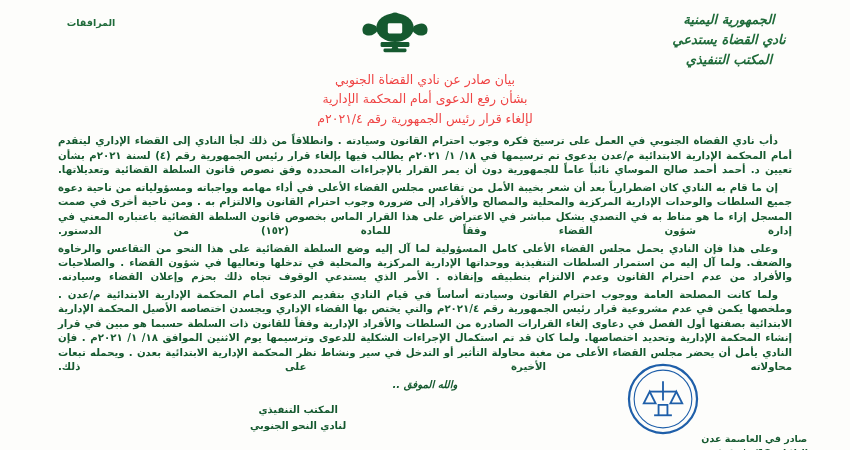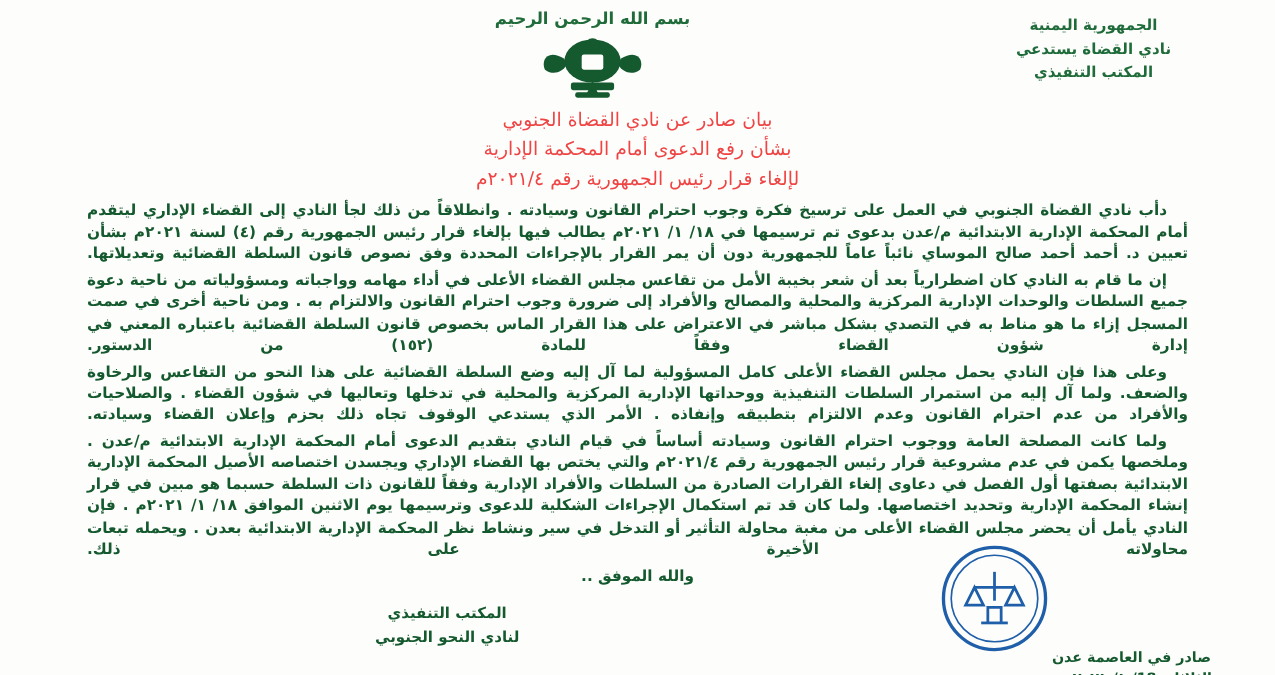--- a/index.html
+++ b/index.html
@@ -31,23 +31,24 @@
     justify-content: space-between;
     height: 62px;
   }
   .header-side {
     width: 210px;
     text-align: center;
     padding-top: 4px;
   }
   .header-right {
     color: #1f6b3a;
-    font-size: 10px;
+    font-size: 13px;
     line-height: 1.55;
     font-weight: bold;
+    font-style: italic;
   }
   .basmala {
     color: #1f6b3a;
     font-size: 11px;
     font-weight: bold;
     letter-spacing: 0.2px;
   }
   .header-left {
     color: #1f6b3a;
     font-size: 9.5px;
@@ -94,20 +95,21 @@
   }
   .para {
     margin: 0 0 3px 0;
     text-indent: 14px;
   }
   .closing {
     text-align: right;
     text-align-last: center;
     margin-top: 3px;
     text-indent: 0;
+    font-style: italic;
   }
 
   
   .footer {
     position: absolute;
     bottom: 6px;
     right: 0;
     left: 0;
     height: 82px;
     padding: 0 40px;
@@ -150,21 +152,20 @@
 
   <div class="header">
 
     <div class="header-side header-right">
       <span class="hl-row">الجمهورية اليمنية</span>
       <span class="hl-row">نادي القضاة يستدعي</span>
       <span class="hl-row">المكتب التنفيذي</span>
     </div>
 
     <div style="text-align:center;width:200px;">
-      <div class="basmala">بسم الله الرحمن الرحيم</div>
       <div class="emblem">
         <svg viewBox="0 0 100 72" width="72" height="52" aria-hidden="true">
           <g fill="#15592f">
             <ellipse cx="50" cy="30" rx="26" ry="20"></ellipse>
             <path d="M24 28 C8 18 2 30 6 38 C14 44 22 40 26 34 Z"></path>
             <path d="M76 28 C92 18 98 30 94 38 C86 44 78 40 74 34 Z"></path>
             <path d="M50 48 L44 62 L56 62 Z"></path>
             <rect x="30" y="50" width="40" height="7" rx="2"></rect>
             <rect x="34" y="59" width="32" height="5" rx="2"></rect>
             <circle cx="50" cy="16" r="7"></circle>
@@ -173,20 +174,21 @@
             <rect x="40" y="24" width="20" height="14" rx="2"></rect>
             <rect x="43" y="27" width="3" height="8"></rect>
             <rect x="49" y="27" width="3" height="8"></rect>
             <rect x="55" y="27" width="3" height="8"></rect>
           </g>
         </svg>
       </div>
     </div>
 
     <div class="header-left">
+      <span class="hl-row">المرافقات</span>
     </div>
   </div>
 
   <div class="title-block">
     <div class="title-line">بيان صادر عن نادي القضاة الجنوبي</div>
     <div class="title-line">بشأن رفع الدعوى أمام المحكمة الإدارية</div>
     <div class="title-line">لإلغاء قرار رئيس الجمهورية رقم ٢٠٢١/٤م</div>
   </div>
 
   <div class="body-text">

